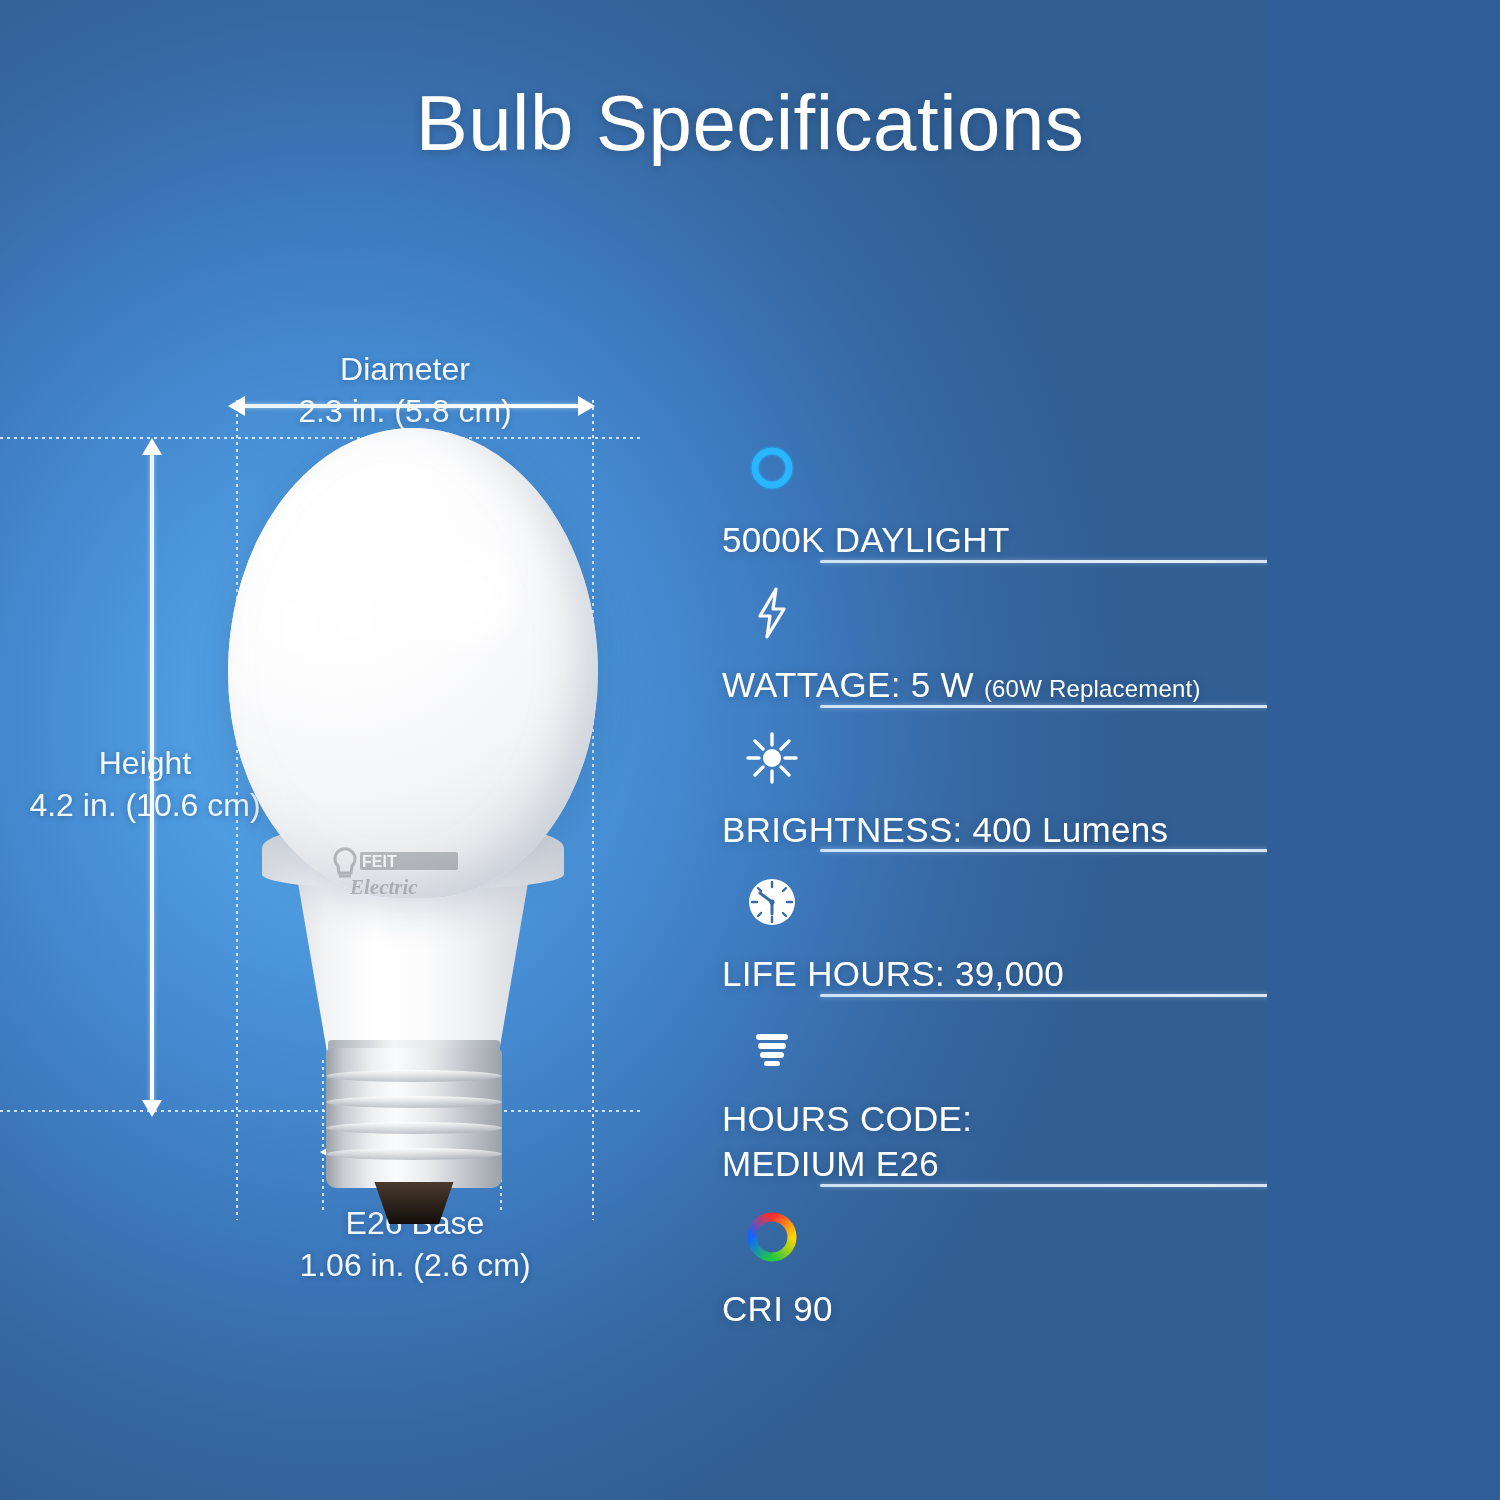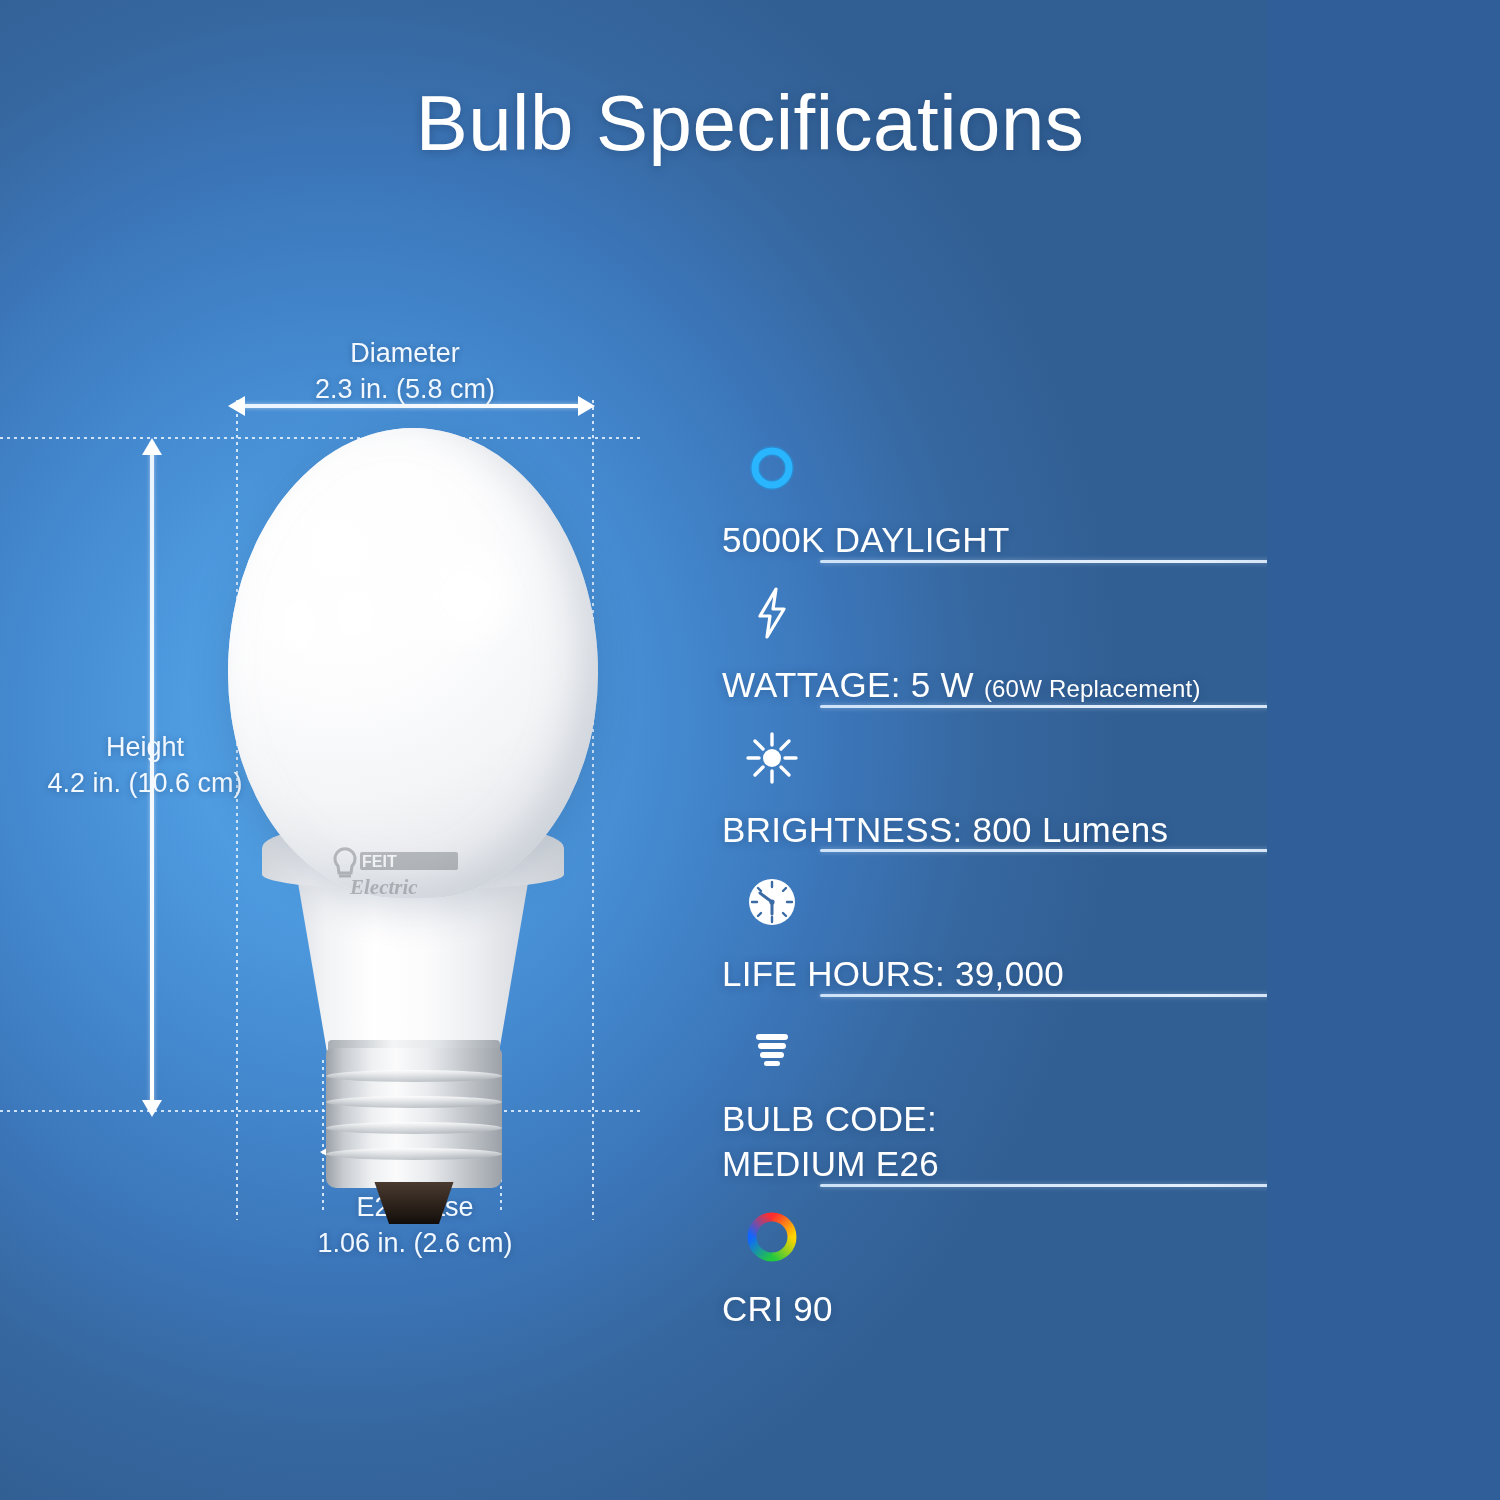--- a/index.html
+++ b/index.html
@@ -43,26 +43,27 @@
     position: absolute;
     left: 0;
     top: 300px;
     width: 700px;
     height: 980px;
   }
 
   .dim-label {
     position: absolute;
     text-align: center;
-    font-size: 27px;
+    font-size: 32px;
     font-weight: 400;
     line-height: 1.32;
     color: #f2f8ff;
     text-shadow: 0 1px 6px rgba(20,50,90,0.4);
     white-space: pre-line;
+    margin-top: 12px;
   }
   #diameter-label { left: 205px; top: 36px; width: 400px; }
   #height-label   { left: 20px;  top: 430px; width: 250px; }
   #base-label     { left: 255px; top: 890px; width: 320px; }
 
   
   .guide {
     position: absolute;
     background-image: repeating-linear-gradient(
         to right, rgba(233,244,255,0.85) 0 3px, rgba(233,244,255,0) 3px 7px);
@@ -321,21 +322,21 @@
             <line x1="27" y1="40" x2="27" y2="51"></line>
             <line x1="3" y1="27" x2="14" y2="27"></line>
             <line x1="40" y1="27" x2="51" y2="27"></line>
             <line x1="10" y1="10" x2="18" y2="18"></line>
             <line x1="36" y1="36" x2="44" y2="44"></line>
             <line x1="10" y1="44" x2="18" y2="36"></line>
             <line x1="36" y1="18" x2="44" y2="10"></line>
           </g>
         </svg>
       </div>
-      <div class="spec-text">BRIGHTNESS: 800 Lumens</div>
+      <div class="spec-text">BRIGHTNESS: 400 Lumens</div>
       <div class="divider"></div>
     </div>
 
     <div class="spec-row">
       <div class="spec-icon">
         <svg width="52" height="52" viewBox="0 0 52 52">
           <circle cx="26" cy="26" r="23" fill="#ffffff"></circle>
           <g stroke="#3a6ba5" stroke-width="2.4" stroke-linecap="round">
             <line x1="26" y1="6" x2="26" y2="11"></line>
             <line x1="26" y1="41" x2="26" y2="46"></line>
@@ -362,21 +363,21 @@
       <div class="spec-icon">
         <svg width="50" height="50" viewBox="0 0 50 50">
           <g fill="#ffffff">
             <rect x="9" y="12" width="32" height="6" rx="3"></rect>
             <rect x="11" y="21" width="28" height="6" rx="3"></rect>
             <rect x="13" y="30" width="24" height="6" rx="3"></rect>
             <rect x="17" y="39" width="16" height="5" rx="2.5"></rect>
           </g>
         </svg>
       </div>
-      <div class="spec-text" style="white-space:pre-line;">BULB CODE:
+      <div class="spec-text" style="white-space:pre-line;">HOURS CODE:
 MEDIUM E26</div>
       <div class="divider"></div>
     </div>
 
     <div class="spec-row">
       <div class="spec-icon">
         <svg width="54" height="54" viewBox="0 0 54 54">
           <defs>
             <linearGradient id="g1" x1="0" y1="0" x2="1" y2="1">
               <stop offset="0%" stop-color="#ff2d2d"></stop>

